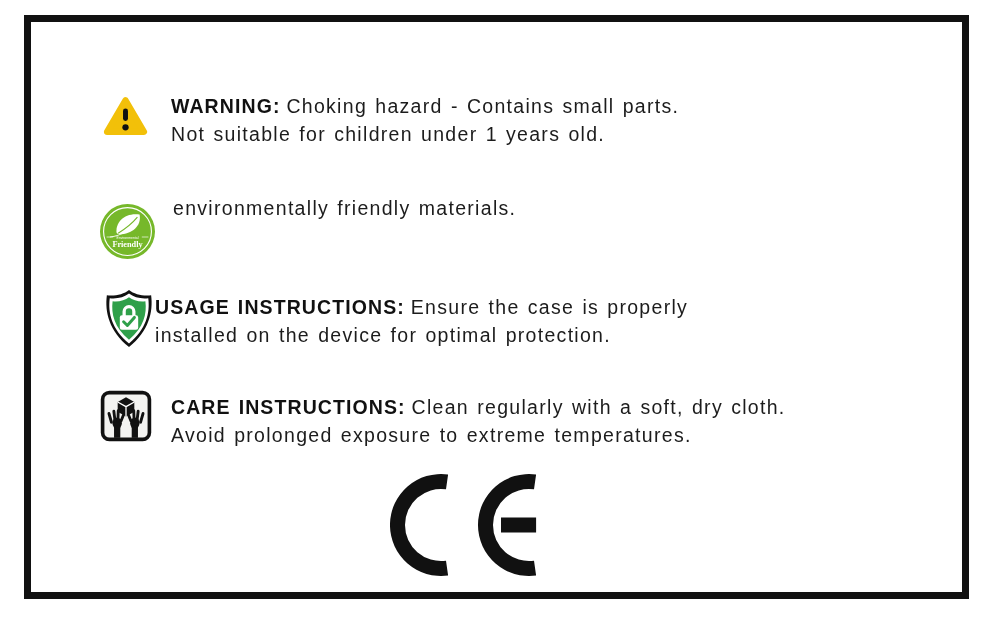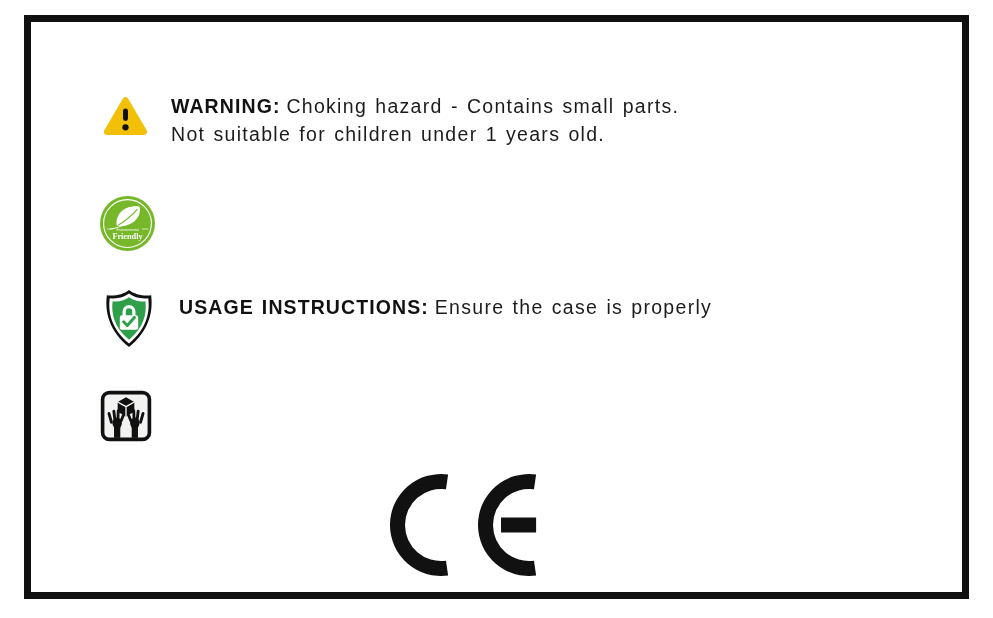--- a/index.html
+++ b/index.html
@@ -34,51 +34,53 @@
         </g>
         <rect x="44.5" y="28" width="11" height="28" rx="5.5" fill="#111111"></rect>
         <circle cx="50" cy="70" r="7" fill="#111111"></circle>
       </svg>
     </div>
     <div class="text-block" style="left:140px;top:71px;">
       <div class="line"><span class="label">WARNING:</span><span>Choking hazard - Contains small parts.</span></div>
       <div class="line">Not suitable for children under 1 years old.</div>
     </div>
 
-    <div class="icon-box" style="left:69px;top:174px;width:55px;height:55px;">
+    <div class="icon-box" style="left:69px;top:182px;width:55px;height:55px;">
       <svg viewBox="0 0 100 100" width="55" height="55">
         <circle cx="50" cy="50" r="50" fill="#76B82A"></circle>
         <circle cx="50" cy="50" r="43.5" fill="none" stroke="#ffffff" stroke-width="2"></circle>
         <path d="M30,52 C28,32 46,15 72,19 C76,40 58,55 35,55 C33,55 31,54 30,52 Z" fill="#ffffff"></path>
         <path d="M33,53 C45,46 58,36 68,24" fill="none" stroke-width="2" stroke="#76B82A"></path>
         <path d="M18,60 C28,59 38,56 46,50" fill="none" stroke="#ffffff" stroke-width="1.6"></path>
         <path d="M12,60 H24 M76,60 H88" stroke="#ffffff" stroke-width="1.2"></path>
         <text x="50" y="63" text-anchor="middle" font-size="6.2" fill="#ffffff" font-family="Liberation Sans, sans-serif">Environmental</text>
         <text x="50" y="79" text-anchor="middle" font-size="15" font-weight="bold" fill="#ffffff" font-family="Liberation Serif, serif">Friendly</text>
       </svg>
     </div>
     <div class="text-block" style="left:142px;top:173px;">
+      <div class="line">environmentally friendly materials.</div>
     </div>
 
     <div class="icon-box" style="left:71px;top:266px;width:54px;height:61px;">
       <svg viewBox="0 0 100 112" width="54" height="61">
         <path d="M50,3 C60,11 76,15 91,13 C95,44 87,79 50,109 C13,79 5,44 9,13 C24,15 40,11 50,3 Z" fill="#111111"></path>
         <g transform="translate(50,56) scale(0.87) translate(-50,-56)">
           <path d="M50,3 C60,11 76,15 91,13 C95,44 87,79 50,109 C13,79 5,44 9,13 C24,15 40,11 50,3 Z" fill="#ffffff"></path>
         </g>
         <g transform="translate(50,56) scale(0.74) translate(-50,-56)">
           <path d="M50,3 C60,11 76,15 91,13 C95,44 87,79 50,109 C13,79 5,44 9,13 C24,15 40,11 50,3 Z" fill="#2FA04A"></path>
         </g>
         <path d="M41,52 v-9 a9,9 0 0 1 18,0 v9" fill="none" stroke="#ffffff" stroke-width="6"></path>
         <rect x="33" y="50" width="34" height="27" rx="4" fill="#ffffff"></rect>
         <polyline points="40,62 47,69 60,54" fill="none" stroke-width="5.5" stroke-linecap="round" stroke-linejoin="round" stroke="#2FA04A"></polyline>
       </svg>
     </div>
-    <div class="text-block" style="left:148px;top:272px;">
+    <div class="text-block" style="left:124px;top:272px;">
       <div class="line"><span class="label">USAGE INSTRUCTIONS:</span><span>Ensure the case is properly</span></div>
+      <div class="line">installed on the device for optimal protection.</div>
     </div>
 
     <div class="icon-box" style="left:69px;top:368px;width:52px;height:52px;">
       <svg viewBox="0 0 100 100" width="52" height="52">
         <rect x="5" y="5" width="90" height="90" rx="13" stroke="#111111" stroke-width="7" fill="#F3F3F1"></rect>
 
         <polygon points="50,14 66,23 66,42 50,51 34,42 34,23" fill="#111111"></polygon>
         <path d="M34,23 L50,32 L66,23 M50,32 V51" fill="none" stroke="#ffffff" stroke-width="2.5"></path>
 
         <g fill="#111111">
@@ -93,20 +95,24 @@
         <g fill="#111111" transform="scale(-1,1) translate(-100,0)">
           <ellipse cx="33" cy="64" rx="9" ry="11"></ellipse>
           <rect x="27" y="68" width="12" height="24"></rect>
           <rect x="17" y="42" width="5.5" height="23" rx="2.75" transform="rotate(-16 20 54)"></rect>
           <rect x="25" y="38" width="5.5" height="25" rx="2.75" transform="rotate(-7 28 50)"></rect>
           <rect x="32" y="37" width="5.5" height="25" rx="2.75" transform="rotate(2 35 50)"></rect>
           <rect x="40" y="45" width="5.5" height="18" rx="2.75" transform="rotate(22 43 54)"></rect>
         </g>
       </svg>
     </div>
+    <div class="text-block" style="left:140px;top:372px;">
+      <div class="line"><span class="label">CARE INSTRUCTIONS:</span><span>Clean regularly with a soft, dry cloth.</span></div>
+      <div class="line">Avoid prolonged exposure to extreme temperatures.</div>
+    </div>
 
     <div class="ce-box" aria-label="CE">
       <svg viewBox="0 0 147 102" width="147" height="102">
         <g fill="#111111">
           <path d="M58.1,0.5 A51,51 0 1 0 58.1,101.5 L56.0,86.65 A36,36 0 1 1 56.0,15.35 Z"></path>
           <path d="M146.1,0.5 A51,51 0 1 0 146.1,101.5 L144.0,86.65 A36,36 0 1 1 144.0,15.35 Z"></path>
           <path d="M111,43.5 H146.1 V58.5 H111 Z"></path>
         </g>
       </svg>
     </div>

